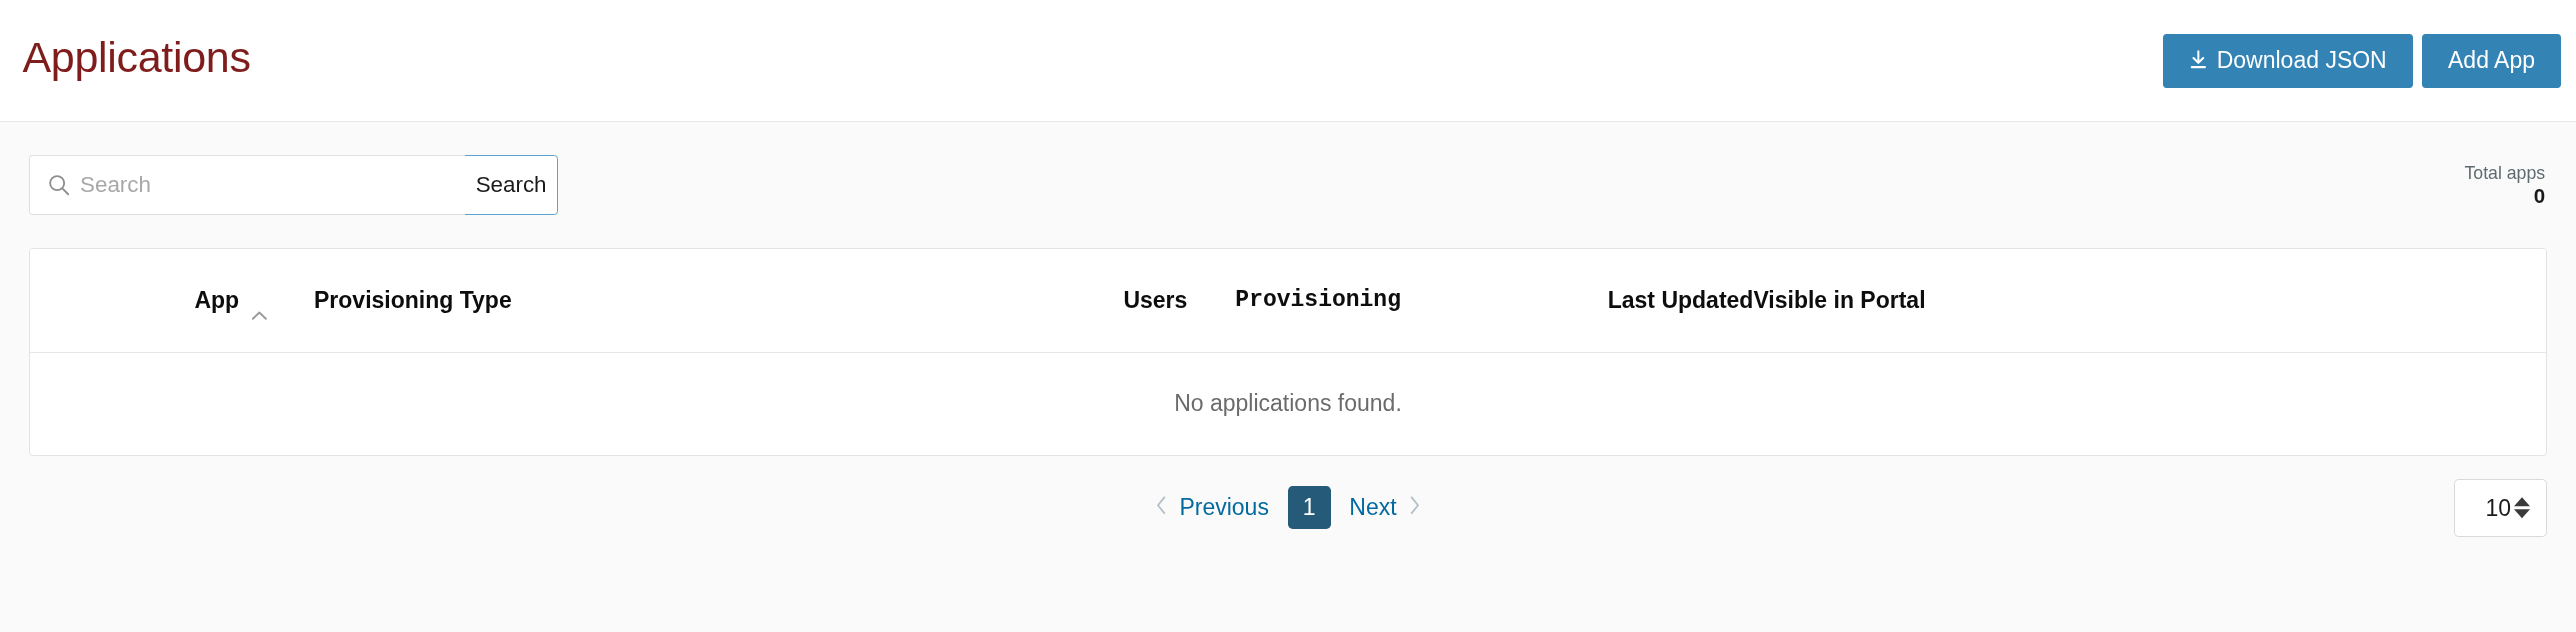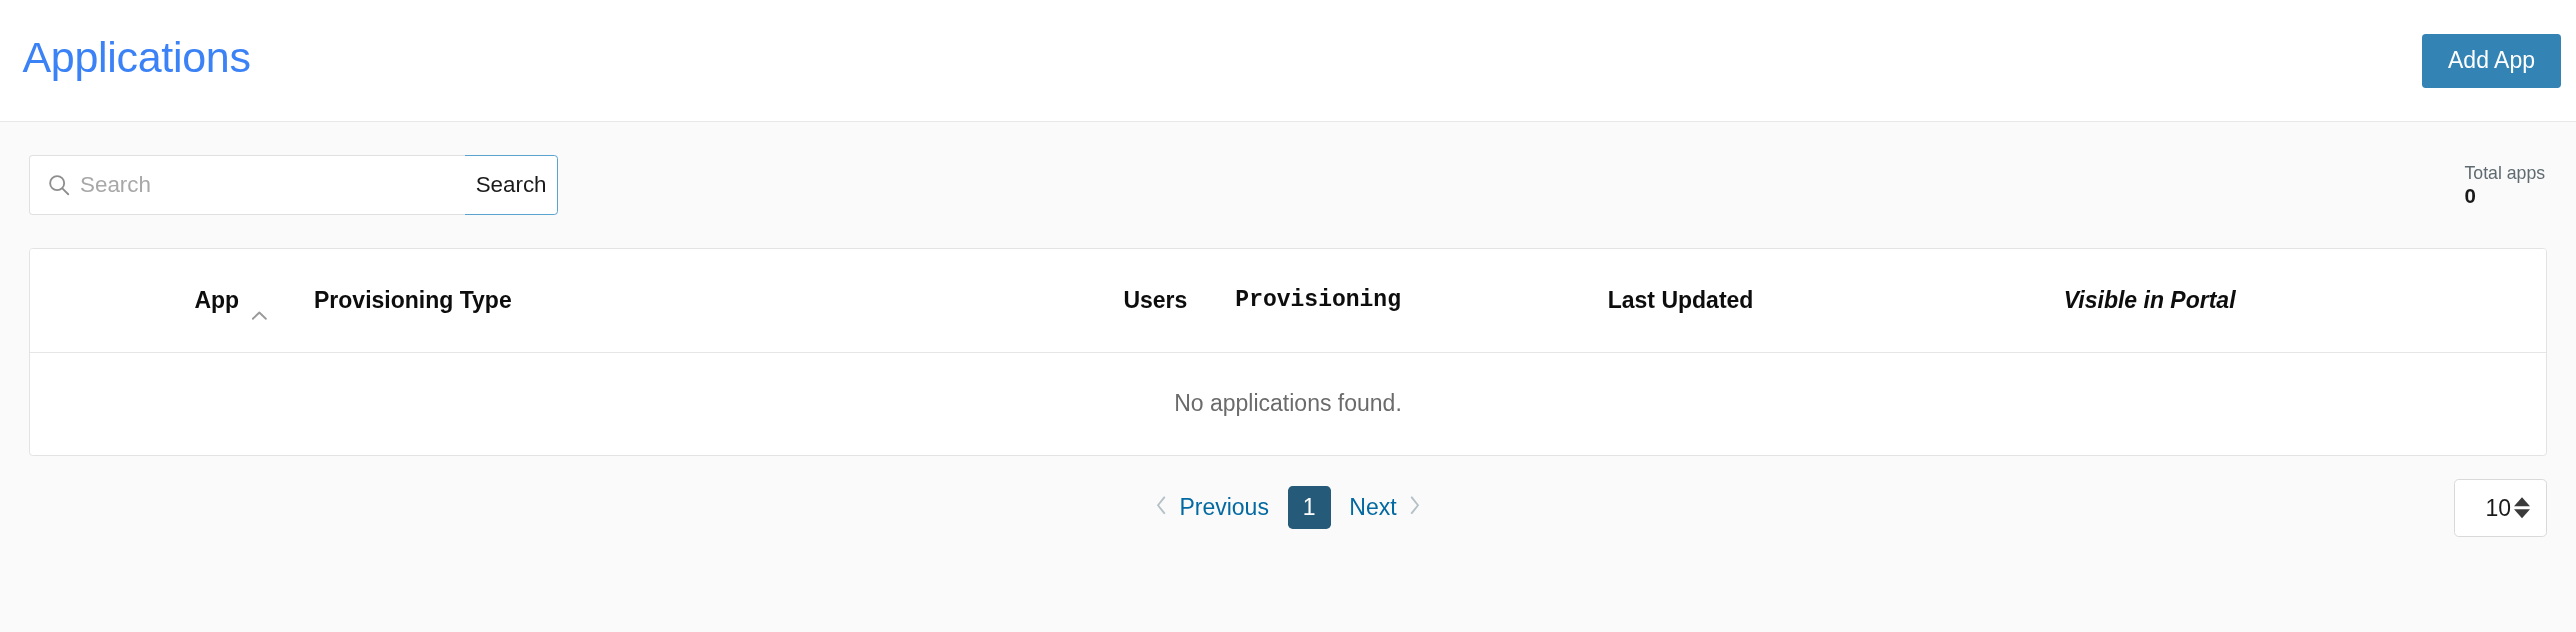--- a/index.html
+++ b/index.html
@@ -17,21 +17,21 @@
     height: 122px;
     background: #ffffff;
     border-bottom: 0.9px solid #e8e8e8;
     display: flex;
     align-items: center;
     padding: 0 15px 0 22.4px;
   }
   .page-title {
     font-size: 43px;
     font-weight: 400;
-    color: #3b82f6;
+    color: #7f1d1d;
     letter-spacing: -0.3px;
     line-height: 1;
     margin: 0;
     padding-bottom: 5.6px;
   }
   .header-actions {
     margin-left: auto;
     display: flex;
     align-items: center;
     gap: 9.3px;
@@ -112,20 +112,21 @@
     border-radius: 0 3.7px 3.7px 0;
     font-size: 22.4px;
     font-family: "Liberation Sans", sans-serif;
     color: #1a1a1a;
     cursor: pointer;
     margin-left: -0.9px;
   }
 
   .total-apps {
     margin-left: auto;
+    text-align: right;
     padding-right: 1.9px;
   }
   .total-apps .ta-label {
     font-size: 17.7px;
     color: #5f6b70;
     line-height: 1.25;
     display: block;
   }
   .total-apps .ta-value {
     font-size: 20.5px;
@@ -172,21 +173,21 @@
   col.c-users      { width: 20.5%; }
   col.c-prov       { width: 4%; }
   col.c-updated    { width: 18.5%; }
   col.c-visible    { width: 31.5%; }
 
   th.t-app      { text-align: right; padding-right: 0 !important; }
   th.t-auth     { text-align: left;  padding-left: 45px !important; }
   th.t-users    { text-align: right; padding-right: 0 !important; }
   th.t-prov     { text-align: left;  padding-left: 48px !important; font-family: Liberation Mono, monospace; }
   th.t-updated  { text-align: right; padding-right: 0 !important; }
-  th.t-visible  { text-align: center; font-style: italic; }
+  th.t-visible  { text-align: left; }
 
   table.apps tbody td {
     height: 103px;
     text-align: center;
     font-size: 23px;
     color: #6b6b6b;
     vertical-align: middle;
   }
 
   
@@ -262,20 +263,29 @@
   .spinner .up  { border-bottom: 9.3px solid #3a3a3a; }
   .spinner .dn  { border-top: 9.3px solid #3a3a3a; }
 </style>
 </head>
 <body>
 
 <div class="page-header">
   <h1 class="page-title">Applications</h1>
 
   <div class="header-actions">
+    <button class="btn-primary">
+      <span class="dl-icon">
+        <svg width="18.7" height="20.5" viewBox="0 0 20 22" aria-hidden="true">
+          <path d="M10 1.5 V13 M4.8 8.6 L10 13.8 L15.2 8.6" stroke="#ffffff" stroke-width="2.2" fill="none" stroke-linecap="round" stroke-linejoin="round"></path>
+          <path d="M3 18.5 H17" stroke="#ffffff" stroke-width="2.4" stroke-linecap="round"></path>
+        </svg>
+      </span>
+      <span>Download JSON</span>
+    </button>
 
     <button class="btn-primary">
       <span>Add App</span>
     </button>
   </div>
 </div>
 
 <div class="content">
 
   <div class="toolbar">

